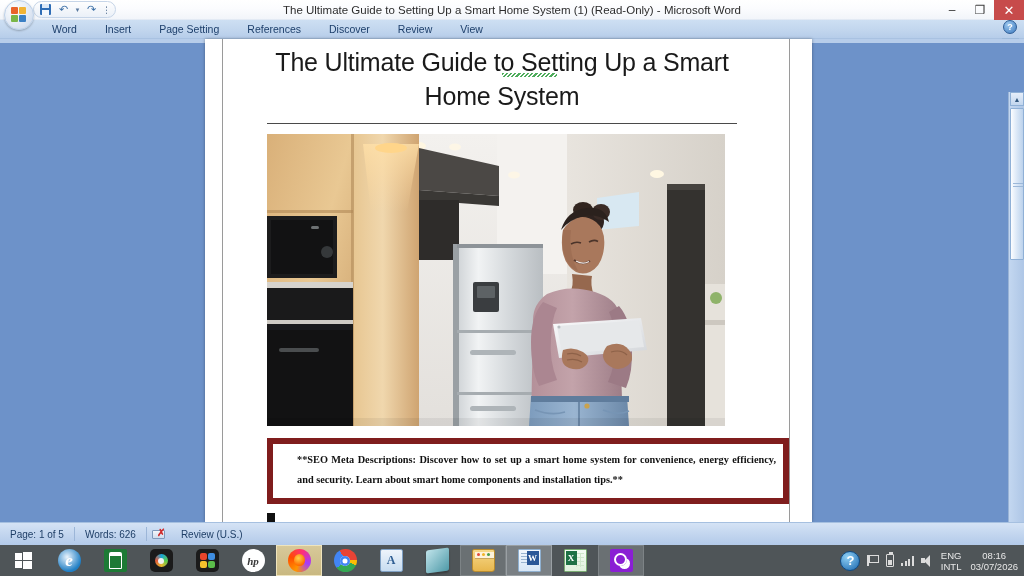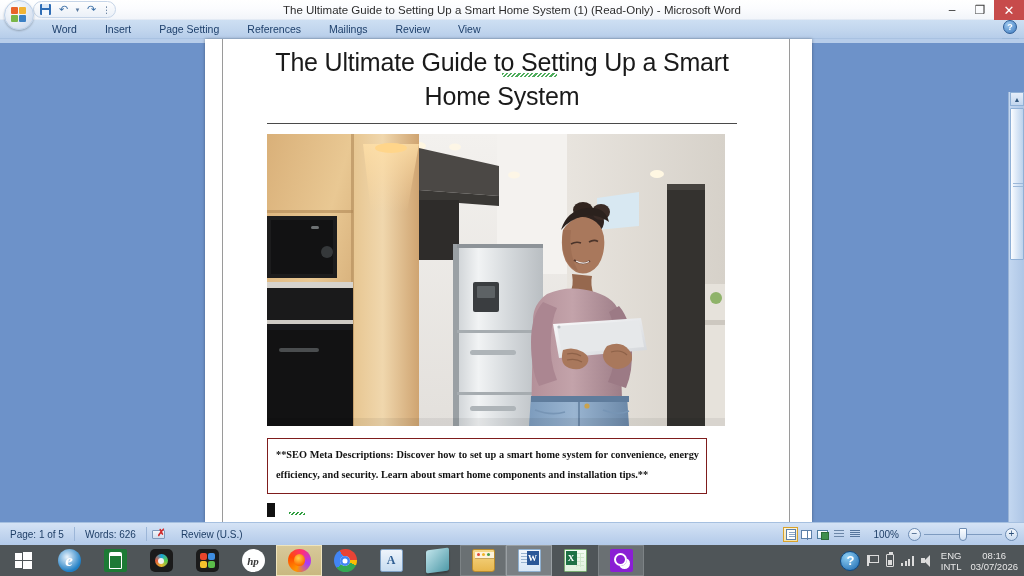--- a/index.html
+++ b/index.html
@@ -105,21 +105,21 @@
     background:repeating-linear-gradient(135deg,#2f9e3f 0 1.5px, transparent 1.5px 3px);
     opacity:.85;
   }
   .title-rule{ margin-top:10px; border-top:1px solid #4a4a4a; width:470px; }
 
   .doc-photo{
     margin-top:10px; width:458px; height:292px; position:relative; overflow:hidden;
     background:#dfdcd8;
   }
   .seo-box{
-    margin-top:12px; width:440px; border:1px solid #7f1d1d; padding:6px 7px 8px 8px;
+    margin-top:12px; width:522px; border:6px solid #7f1d1d; padding:6px 7px 8px 24px;
     background:#fff;
   }
   .seo-text{
     font-family:"Liberation Serif", serif; font-weight:bold; font-size:10.3px;
     line-height:20px; text-align:justify; color:#111; position:relative;
   }
   .seo-sq{ position:absolute; left:22px; bottom:2px; width:16px; height:3px;
     background:repeating-linear-gradient(135deg,#2f9e3f 0 1.5px, transparent 1.5px 3px); }
   .caret-block{ margin-top:9px; width:8px; height:14px; background:#111; }
 
@@ -296,21 +296,21 @@
         <span class="qat-more">⋮</span>
       </div>
   </div>
 
   <div class="ribbon-tabs">
     <div class="tabs-row">
       <div class="tab">Word</div>
       <div class="tab">Insert</div>
       <div class="tab">Page Setting</div>
       <div class="tab">References</div>
-      <div class="tab">Mailings</div>
+      <div class="tab">Discover</div>
       <div class="tab">Review</div>
       <div class="tab">View</div>
     </div>
   </div>
   <div class="help-btn">?</div>
   <div class="collapse-btn"></div>
 
   <div class="doc-area">
     <div class="ruler-strip"></div>
 
@@ -492,45 +492,20 @@
     <div class="sb-item">Page: 1 of 5</div>
     <div class="sb-sep"></div>
     <div class="sb-item">Words: 626</div>
     <div class="sb-sep"></div>
     <div class="sb-proof">
       <span class="bk"></span>
         <span class="x">✗</span>
     </div>
     <div class="sb-item">Review (U.S.)</div>
 
-    <div class="sb-right">
-      <div class="view-grp">
-        <div class="view-btn active">
-            <span class="vb-print"></span>
-          </div>
-        <div class="view-btn">
-            <span class="vb-full"></span>
-          </div>
-        <div class="view-btn">
-            <span class="vb-web"></span>
-          </div>
-        <div class="view-btn">
-            <span class="vb-outline"></span>
-          </div>
-        <div class="view-btn">
-            <span class="vb-draft"></span>
-          </div>
-      </div>
-      <div class="zoom-label">100%</div>
-      <div class="zoom-minus">−</div>
-      <div class="zoom-track">
-        <div class="zoom-thumb"></div>
-      </div>
-      <div class="zoom-plus">+</div>
-    </div>
   </div>
 </div>
 
 <div class="taskbar">
   <div class="tb-start">
     <span class="win-logo">
         <i></i>
         <i></i>
         <i></i>
         <i></i>

